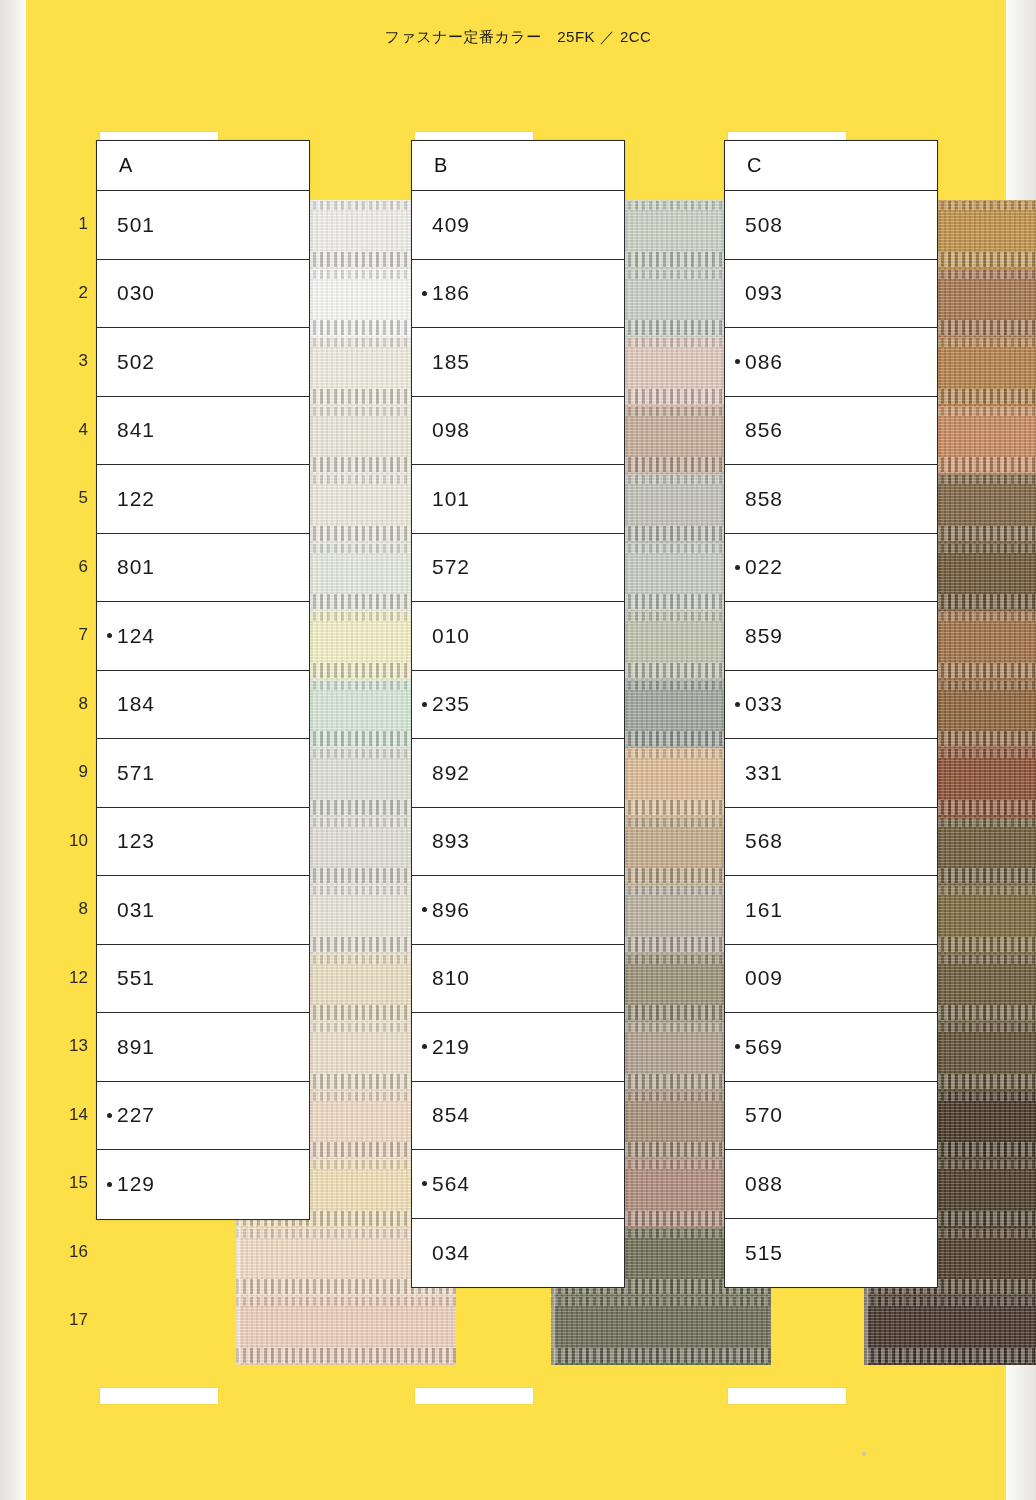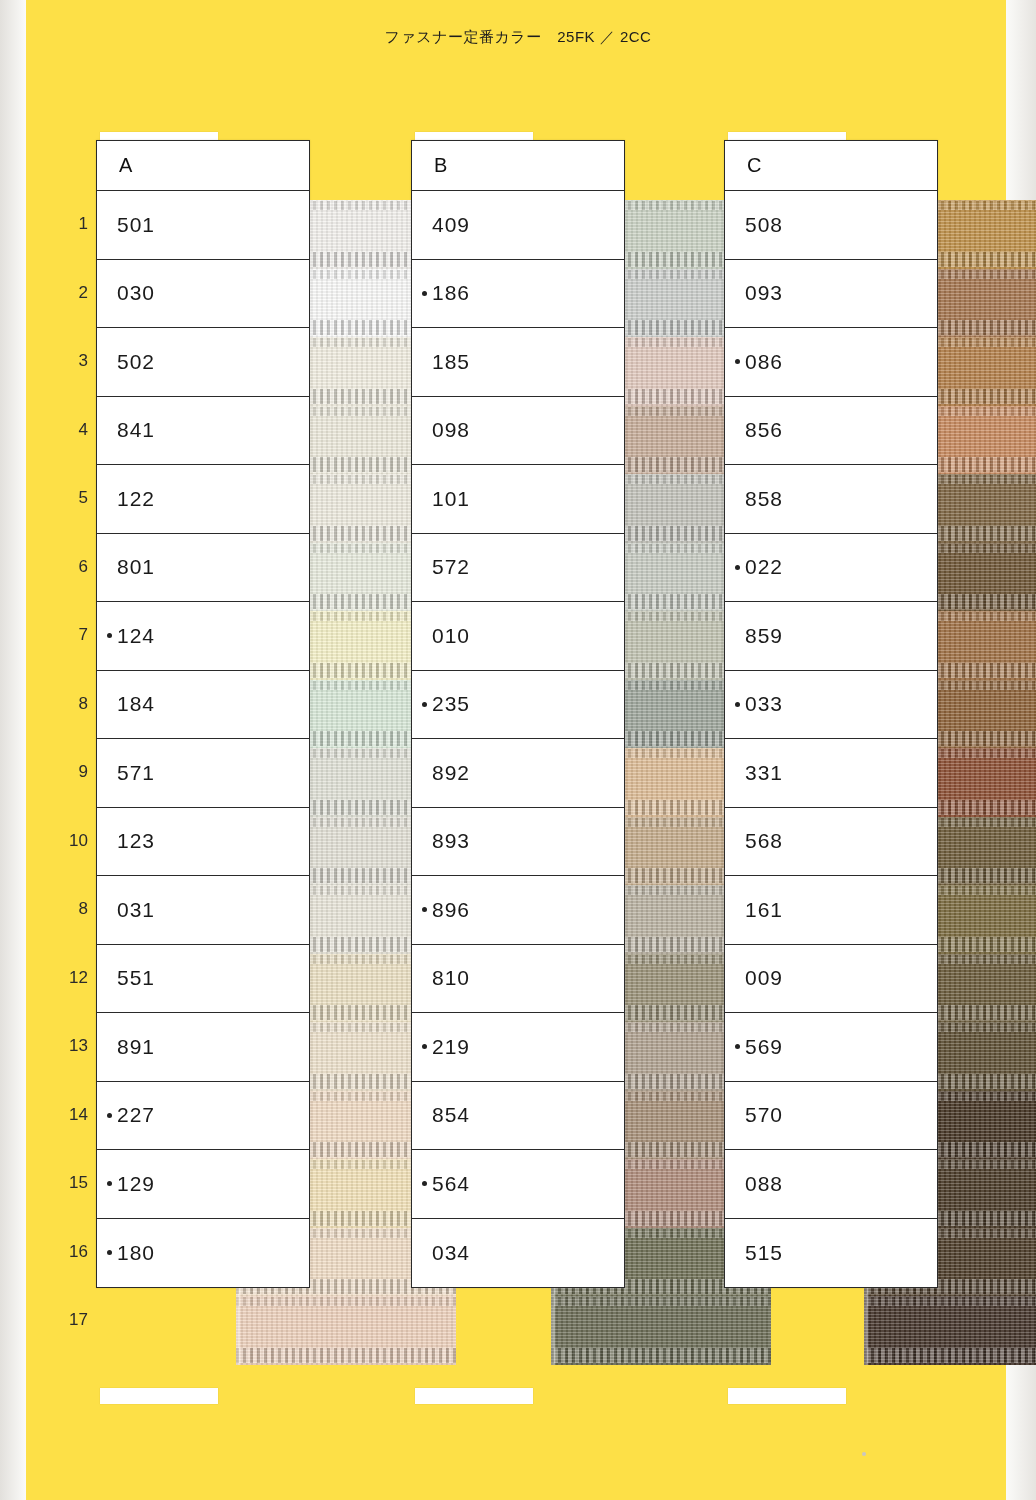--- a/index.html
+++ b/index.html
@@ -383,24 +383,20 @@
             <span class="code">891</span>
           </div>
           <div class="row">
             <span class="dot"></span>
             <span class="code">227</span>
           </div>
           <div class="row">
             <span class="dot"></span>
             <span class="code">129</span>
           </div>
-          <div class="row">
-            <span class="dot"></span>
-            <span class="code">180</span>
-          </div>
         </div>
     </div>
   </div>
 
   <div class="col col-B">
     <div class="tab" style="left:4px; top:-8px;"></div>
     <div class="tab" style="left:4px; top:1248px;"></div>
     <div class="swatches">
         <div class="swatch" style="background: rgb(204, 212, 197);">
           <div class="tape"></div>

